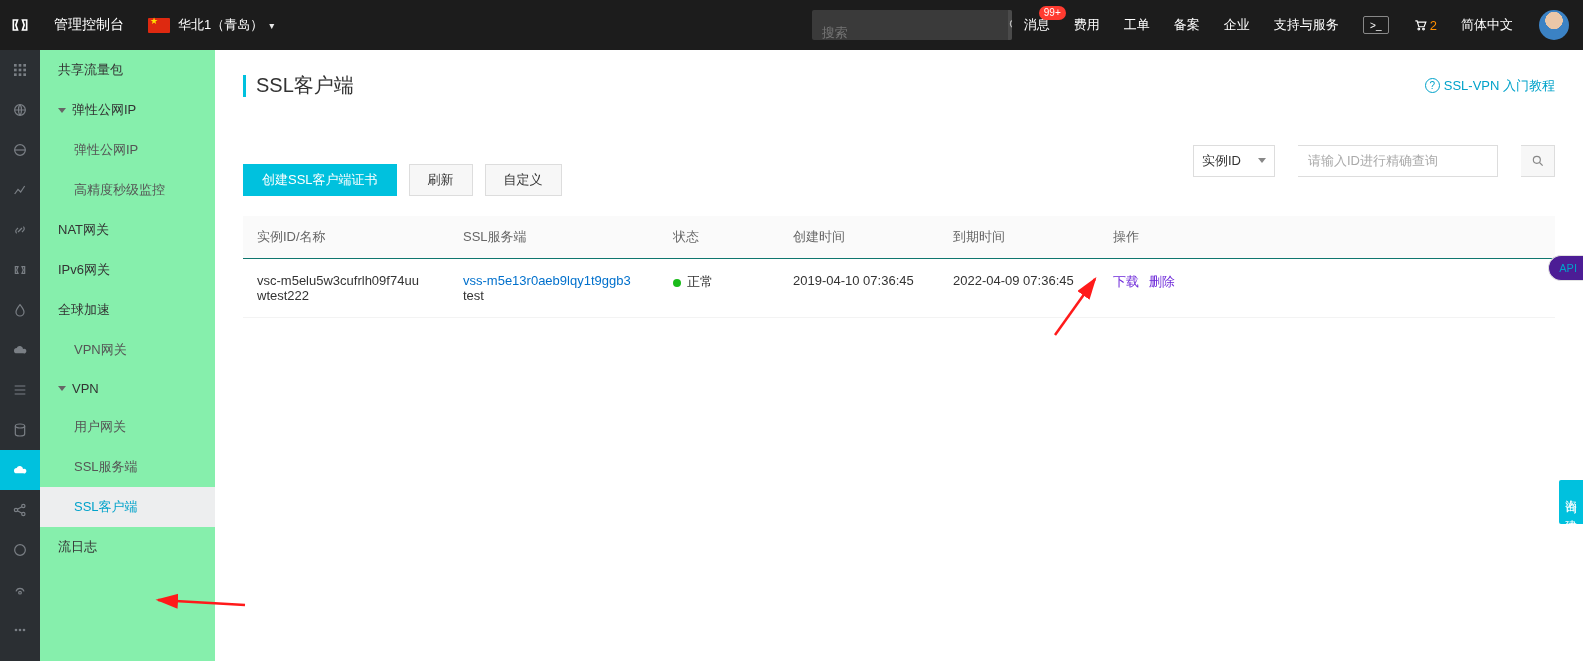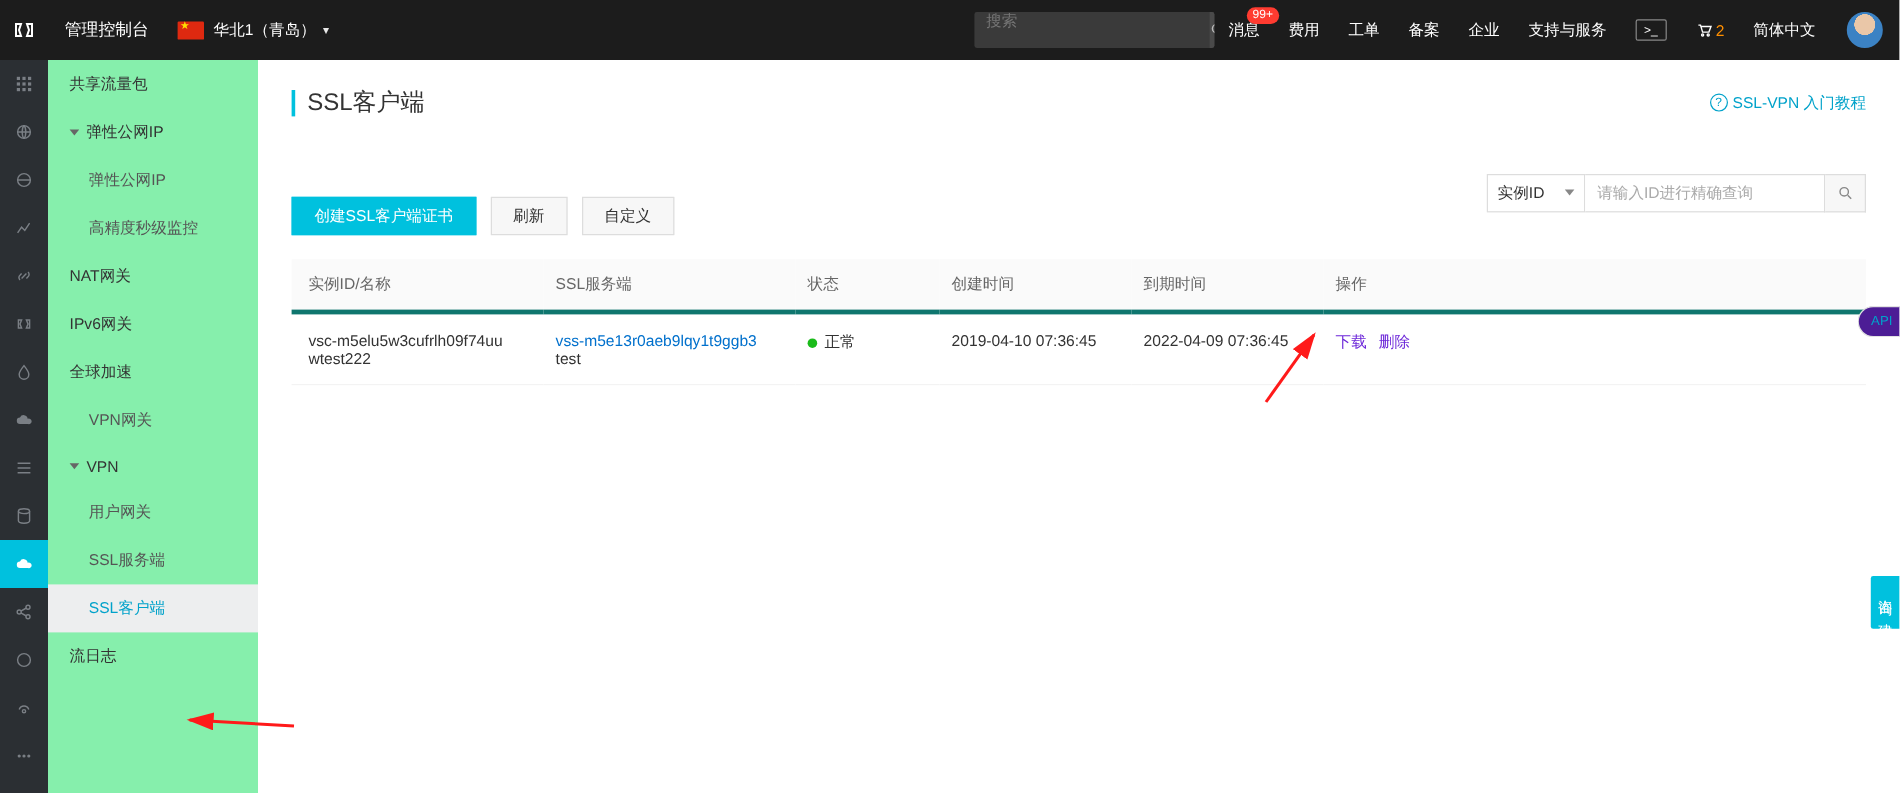--- a/index.html
+++ b/index.html
@@ -8,21 +8,21 @@
   
   .topbar { height: 50px; background: #1c1c1c; display: flex; align-items: center; color: #fff; }
   .topbar .logo { width: 40px; height: 50px; display: flex; align-items: center; justify-content: center; }
   .topbar .logo svg { width: 20px; height: 20px; }
   .topbar .console-label { font-size: 14px; padding: 0 14px; }
   .topbar .region { display: flex; align-items: center; cursor: pointer; padding: 0 10px; }
   .topbar .region .flag { width: 22px; height: 15px; background: #de2910; position: relative; margin-right: 8px; border-radius: 1px; }
   .topbar .region .flag::before { content: "★"; position: absolute; left: 2px; top: -2px; font-size: 9px; color: #ffde00; }
   .topbar .region .caret { margin-left: 6px; font-size: 10px; opacity: .9; }
   .topbar .spacer { flex: 1; }
-  .topbar .search-box { width: 200px; height: 30px; background: #3a3a3a; display: flex; align-items: flex-start; border-radius: 2px; overflow: hidden; }
+  .topbar .search-box { width: 200px; height: 30px; background: #3a3a3a; display: flex; align-items: flex-end; border-radius: 2px; overflow: hidden; }
   .topbar .search-box input { flex: 1; background: transparent; border: 0; color: #bbb; padding: 0 10px; font-size: 13px; outline: none; }
   .topbar .search-box .sbtn { width: 34px; height: 30px; background: #4a4a4a; display: flex; align-items: center; justify-content: center; cursor: pointer; }
   .topbar .nav-item { padding: 0 12px; font-size: 13px; cursor: pointer; position: relative; display: flex; align-items: center; height: 50px; }
   .topbar .nav-item .badge { background: #ff3b30; color: #fff; font-size: 10px; border-radius: 8px; padding: 0 5px; position: absolute; top: 6px; right: -4px; line-height: 14px; }
   .topbar .cart-count { color: #ff8f00; margin-left: 3px; }
   .topbar .terminal-ico { width: 26px; height: 18px; border: 1px solid #888; border-radius: 2px; display: flex; align-items: center; justify-content: center; font-size: 10px; }
   .topbar .avatar { width: 30px; height: 30px; border-radius: 50%; background: radial-gradient(circle at 50% 35%, #eac7a8 0 35%, #3b82c4 36% 100%); margin: 0 14px; cursor: pointer; }
 
   
   .iconrail { position: absolute; top: 50px; left: 0; width: 40px; bottom: 0; background: #2b2f33; display: flex; flex-direction: column; align-items: center; }
@@ -42,30 +42,30 @@
   .main { position: absolute; top: 50px; left: 215px; right: 0; bottom: 0; background: #fff; padding: 22px 28px; }
   .page-head { display: flex; align-items: center; }
   .page-head .bar { width: 3px; height: 22px; background: #00c1de; margin-right: 10px; }
   .page-head h1 { font-size: 20px; font-weight: 500; color: #333; flex: 1; }
   .page-head .help-link { color: #00a2ca; font-size: 13px; cursor: pointer; display: flex; align-items: center; }
   .page-head .help-link .qmark { width: 15px; height: 15px; border: 1px solid #00a2ca; border-radius: 50%; display: inline-flex; align-items: center; justify-content: center; font-size: 10px; margin-right: 4px; }
 
   .toolbar { display: flex; align-items: center; margin-top: 26px; }
   .btn { height: 32px; padding: 0 18px; border: 1px solid #ddd; background: #f7f7f7; color: #333; font-size: 13px; cursor: pointer; margin-right: 12px; display: inline-flex; align-items: center; margin-top: 39px; }
   .btn.primary { background: #00c1de; border-color: #00c1de; color: #fff; }
-  .toolbar .right { margin-left: auto; display: flex; align-items: flex-end; }
+  .toolbar .right { margin-left: auto; display: flex; align-items: flex-end; gap: 23px; }
   .filter-select { width: 82px; height: 32px; border: 1px solid #ddd; display: flex; align-items: center; justify-content: space-between; padding: 0 8px; cursor: pointer; font-size: 13px; }
   .filter-select .caret { width: 0; height: 0; border-left: 4px solid transparent; border-right: 4px solid transparent; border-top: 5px solid #888; }
   .filter-input { width: 200px; height: 32px; border: 1px solid #ddd; border-left: 0; padding: 0 10px; font-size: 13px; outline: none; color: #0369a1; }
   .filter-input::placeholder { color: #aaa; }
   .filter-search-btn { width: 34px; height: 32px; border: 1px solid #ddd; border-left: 0; background: #f7f7f7; display: flex; align-items: center; justify-content: center; cursor: pointer; }
 
   
   .table { margin-top: 20px; width: 100%; border-collapse: collapse; }
-  .table th { text-align: left; font-weight: 400; color: #666; font-size: 13px; padding: 12px 10px; border-bottom: 4px solid #0f766e; background: #fafafa; }
+  .table th { text-align: left; font-weight: 400; color: #666; font-size: 13px; padding: 12px 10px; border-bottom: 1px solid #0f766e; background: #fafafa; }
   .table td { padding: 14px 10px; font-size: 13px; vertical-align: top; border-bottom: 1px solid #f3f3f3; }
   .table td:first-child, .table th:first-child { padding-left: 14px; }
   .link { color: #0070cc; cursor: pointer; }
   .status-dot { display: inline-block; width: 8px; height: 8px; border-radius: 50%; background: #1abb1a; margin-right: 6px; vertical-align: middle; }
   .op-link { color: #6d28d9; cursor: pointer; margin-right: 10px; }
 
   
   .annotation { position: absolute; pointer-events: none; }
 
   

